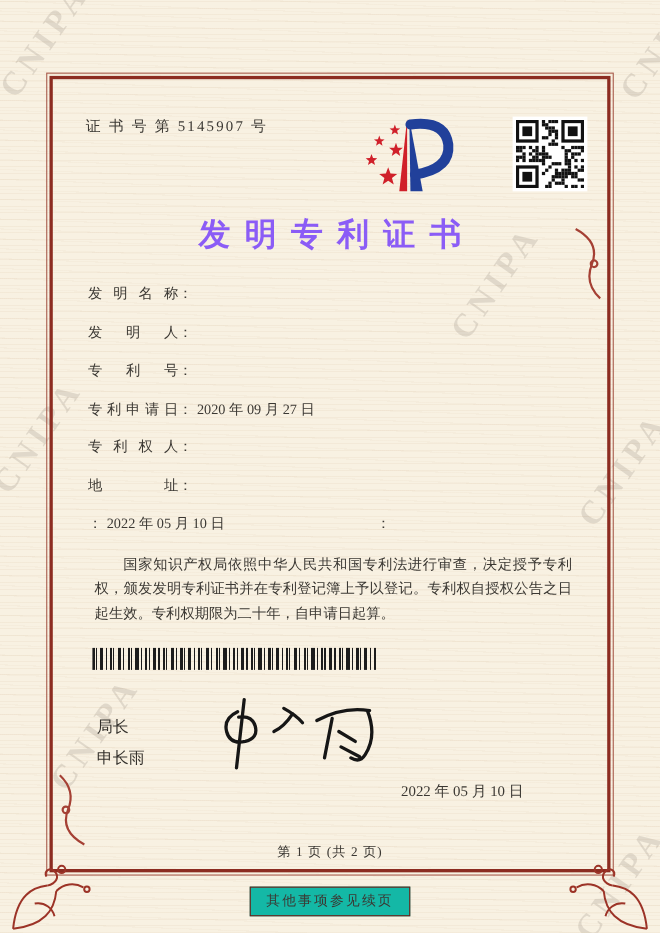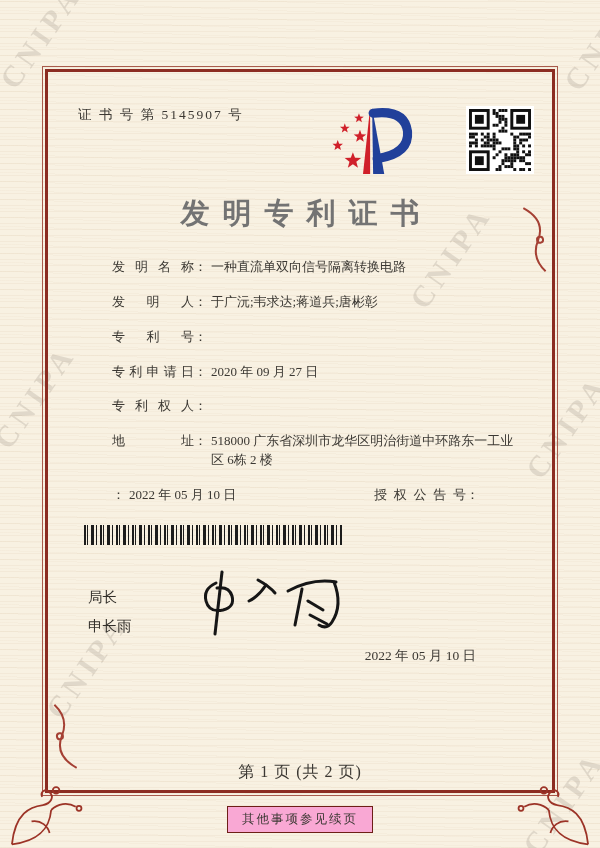--- a/index.html
+++ b/index.html
@@ -15,39 +15,39 @@
   .watermark{
     position:absolute;font-weight:bold;font-size:30px;letter-spacing:5px;
     color:rgba(118,106,92,0.18);transform:rotate(-55deg);pointer-events:none;white-space:nowrap;
   }
   .frame{position:absolute;left:42px;top:66px;right:42px;bottom:52px;border:1px solid #a85a4b;padding:2px;}
   .frame-inner{border:3px solid #8c2c21;width:100%;height:100%;box-sizing:border-box;position:relative;}
   .header{display:flex;justify-content:space-between;align-items:flex-start;margin:0 18px 0 30px;}
   .cert-no{margin-top:34px;font-size:13.5px;letter-spacing:2px;white-space:nowrap;}
   .logo{width:116px;height:86px;margin-top:26px;margin-left:14px;}
   .qr{margin-top:34px;background:#fff;padding:3px;width:62px;height:62px;}
-  .title{text-align:center;font-size:29px;font-weight:bold;letter-spacing:13px;text-indent:13px;color:#737373;margin-top:10px;}
+  .title{text-align:center;font-size:29px;font-weight:bold;letter-spacing:13px;text-indent:13px;color:#8b5cf6;margin-top:10px;}
   .fields{margin-top:24px;font-size:13px;}
-  .field-row{display:flex;margin:0 26px 16px 64px;line-height:1.45;}
+  .field-row{display:flex;margin:0 26px 16px 32px;line-height:1.45;}
   .f-label{width:82px;flex:0 0 82px;text-align:justify;text-align-last:justify;}
   .f-colon{flex:0 0 auto;}
   .f-value{margin-left:4px;max-width:372px;}
   .field-row.double .left{display:flex;width:262px;flex:0 0 262px;}
   .field-row.double .right{display:flex;}
   .g-label{width:92px;flex:0 0 92px;text-align:justify;text-align-last:justify;}
   .paras{margin:16px 32px 0 38px;font-size:13px;line-height:1.72;text-align:justify;}
   .paras p{margin:0;text-indent:2em;}
   .barcode{margin:20px 0 0 36px;width:258px;height:20px;
     background:repeating-linear-gradient(90deg,#1c1c1c 0 2px,transparent 2px 3px,#1c1c1c 3px 4px,transparent 4px 7px,#1c1c1c 7px 10px,transparent 10px 12px,#1c1c1c 12px 13px,transparent 13px 16px);}
   .signer{display:flex;align-items:flex-end;margin:36px 0 0 40px;}
   .signer-col{font-size:14.5px;line-height:2.0;color:#33302b;}
   .signature{margin-left:44px;margin-top:-14px;}
   .date-line{text-align:right;padding-right:76px;font-size:13.5px;margin-top:6px;}
-  .page-footer{position:absolute;bottom:7px;left:0;right:0;text-align:center;font-size:16px;letter-spacing:1px;}
-  .note-box{position:absolute;left:50%;transform:translateX(-50%);top:806px;border:1px solid #6d1f16;background:#f9a8d4;
+  .page-footer{position:absolute;bottom:7px;left:0;right:0;text-align:center;font-size:12px;letter-spacing:1px;}
+  .note-box{position:absolute;left:50%;transform:translateX(-50%);top:806px;border:1px solid #6d1f16;background:#14b8a6;
     padding:4px 14px;font-size:12.5px;letter-spacing:2px;color:#3b3833;}
   .ornament{position:absolute;width:96px;height:90px;pointer-events:none;}
   .orn-bl{left:4px;bottom:2px;}
   .orn-br{right:4px;bottom:2px;transform:scaleX(-1);}
   .edge-curl{position:absolute;pointer-events:none;}
   .curl-right{right:-16px;top:148px;transform:rotate(80deg);}
   .curl-left{left:-16px;top:644px;transform:rotate(-100deg);}
 </style>
 </head>
 <body>
@@ -213,58 +213,55 @@
           </g>
       </svg>
     </div>
 
     <div class="title">发明专利证书</div>
 
     <div class="fields">
       <div class="field-row">
         <span class="f-label">发明名称</span>
           <span class="f-colon">：</span>
-        <span class="f-value">一种直流单双向信号隔离转换电路</span>
       </div>
       <div class="field-row">
         <span class="f-label">发明人</span>
           <span class="f-colon">：</span>
-        <span class="f-value">于广沅;韦求达;蒋道兵;唐彬彰</span>
       </div>
       <div class="field-row">
         <span class="f-label">专利号</span>
           <span class="f-colon">：</span>
       </div>
       <div class="field-row">
         <span class="f-label">专利申请日</span>
           <span class="f-colon">：</span>
         <span class="f-value">2020 年 09 月 27 日</span>
       </div>
       <div class="field-row">
         <span class="f-label">专利权人</span>
           <span class="f-colon">：</span>
       </div>
       <div class="field-row">
         <span class="f-label">地址</span>
           <span class="f-colon">：</span>
-        <span class="f-value">518000 广东省深圳市龙华区明治街道中环路东一工业区 6栋 2 楼</span>
       </div>
       <div class="field-row double">
         <span class="left">
             <span class="f-colon">：</span>
           <span class="f-value">2022 年 05 月 10 日</span>
         </span>
         <span class="right">
-          <span class="g-label">授权公告号</span>
             <span class="f-colon">：</span>
         </span>
       </div>
     </div>
 
     <div class="paras">
+      <p>国家知识产权局依照中华人民共和国专利法进行审查，决定授予专利权，颁发发明专利证书并在专利登记簿上予以登记。专利权自授权公告之日起生效。专利权期限为二十年，自申请日起算。</p>
     </div>
 
     <div class="barcode"></div>
 
     <div class="signer">
       <div class="signer-col">
         <div>局长</div>
         <div>申长雨</div>
       </div>
       <svg class="signature" width="200" height="74" viewBox="0 0 200 74" aria-hidden="true">

